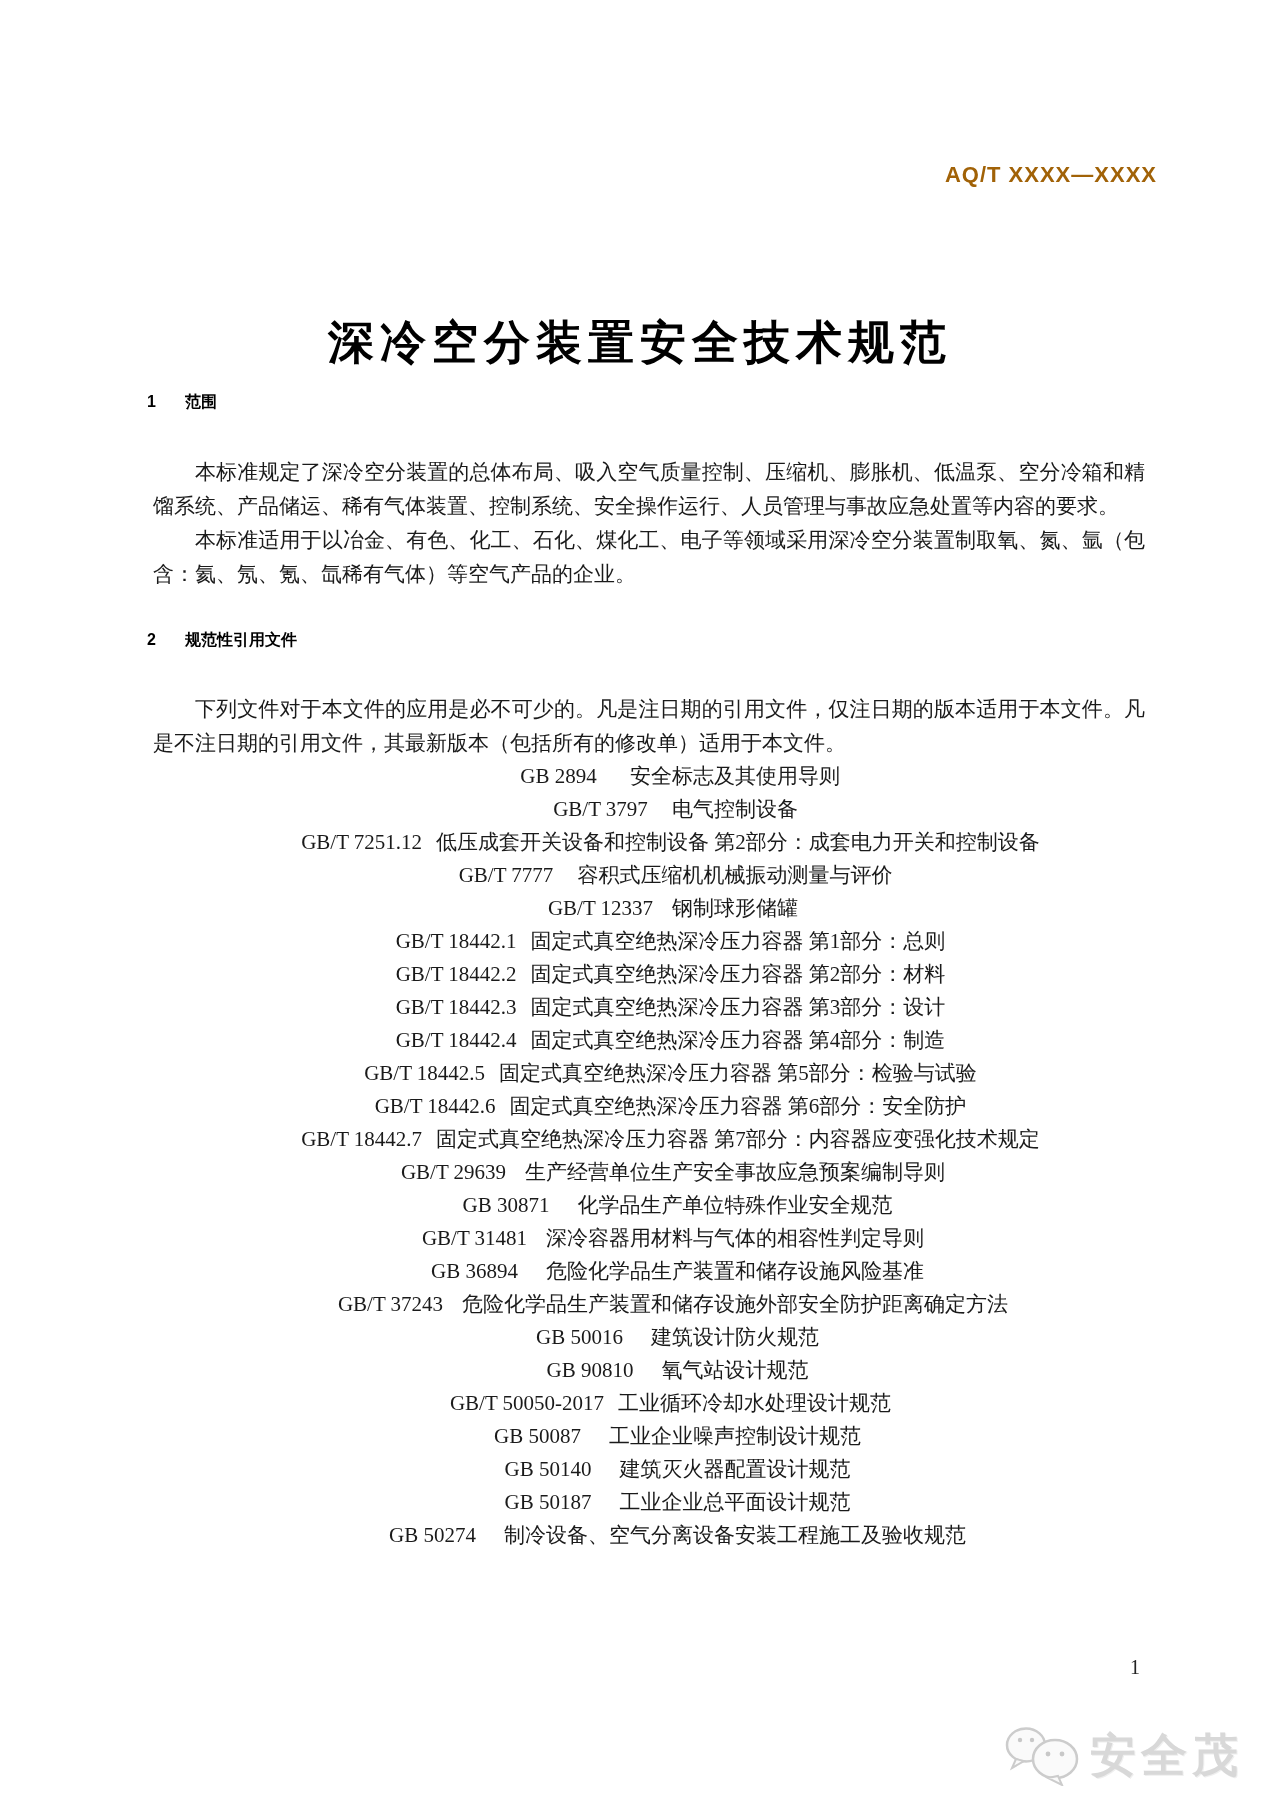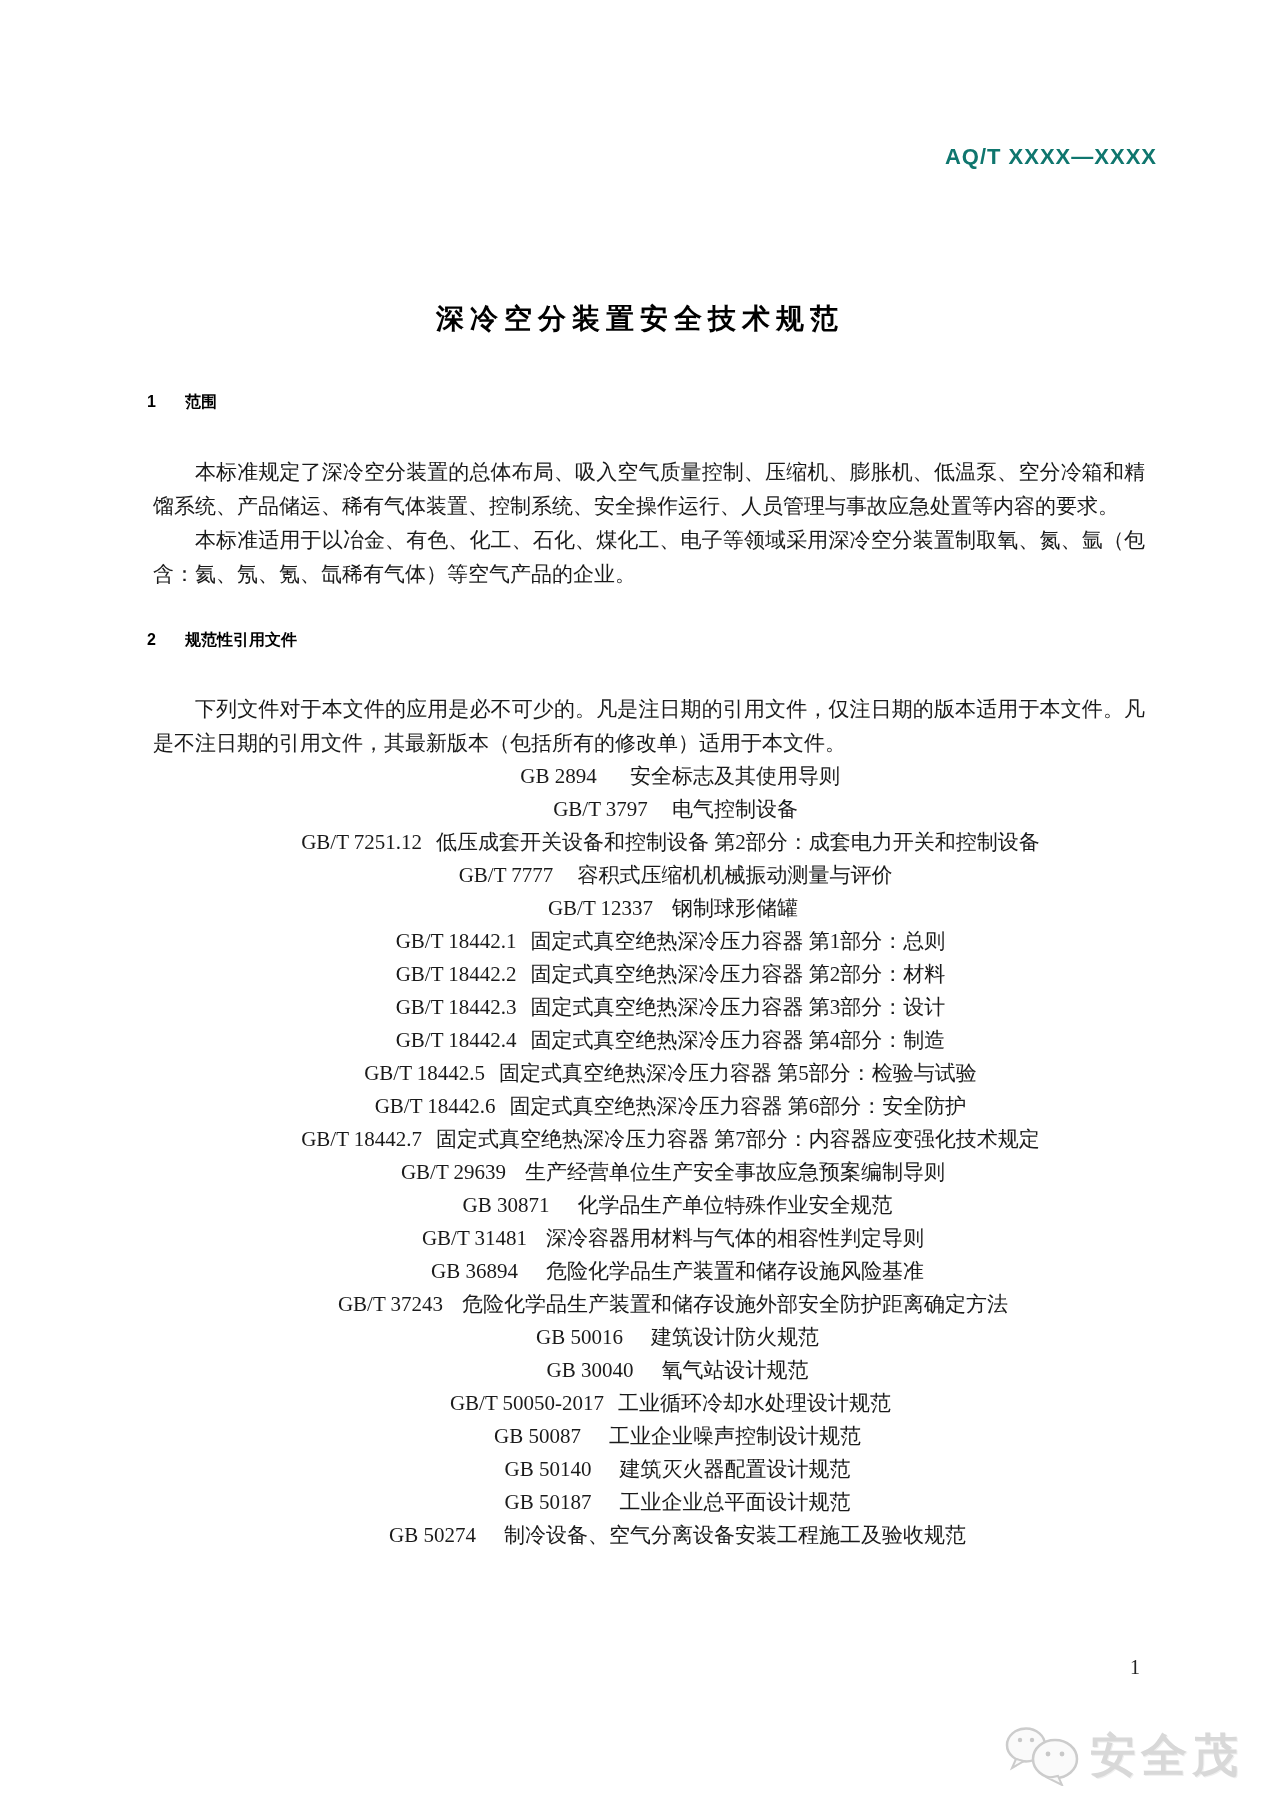--- a/index.html
+++ b/index.html
@@ -6,30 +6,30 @@
   .page {
     position:relative;
     width:1280px; height:1810px;
     margin:0 auto;
     background:#ffffff;
     font-family:"Liberation Serif","DejaVu Serif",serif;
     color:#1a1a1a;
     overflow:hidden;
   }
   .header-code {
-    position:absolute; top:144px; right:123px;
+    position:absolute; top:162px; right:123px;
     font-family:"Liberation Sans","DejaVu Sans",sans-serif;
     font-size:22px; font-weight:600; letter-spacing:1px;
-    color:#0f766e;
+    color:#a16207;
   }
   .doc-title {
     position:absolute; top:281px; left:0; width:100%;
     text-align:center;
     font-family:"Liberation Sans","DejaVu Sans",sans-serif;
-    font-size:28px; font-weight:bold; letter-spacing:6px;
+    font-size:46px; font-weight:bold; letter-spacing:6px;
     color:#000;
     white-space:nowrap;
   }
   .sec-heading {
     position:absolute; left:147px;
     font-family:"Liberation Sans","DejaVu Sans",sans-serif;
     font-size:16px; font-weight:bold; color:#000000;
   }
   .sec-heading .sec-num { display:inline-block; width:38px; }
   .body-block {
@@ -120,21 +120,21 @@
 
   <li><span class="ref-code">GB/T 31481</span><span class="ref-title">深冷容器用材料与气体的相容性判定导则</span></li>
 
 
   <li><span class="ref-code">GB 36894</span><span class="ref-title">危险化学品生产装置和储存设施风险基准</span></li>
 
   <li><span class="ref-code">GB/T 37243</span><span class="ref-title">危险化学品生产装置和储存设施外部安全防护距离确定方法</span></li>
 
   <li><span class="ref-code">GB 50016</span><span class="ref-title">建筑设计防火规范</span></li>
 
-  <li><span class="ref-code">GB 30040</span><span class="ref-title">氧气站设计规范</span></li>
+  <li><span class="ref-code">GB 90810</span><span class="ref-title">氧气站设计规范</span></li>
 
   <li><span class="ref-code">GB/T 50050-2017</span><span class="ref-title">工业循环冷却水处理设计规范</span></li>
 
   <li><span class="ref-code">GB 50087</span><span class="ref-title">工业企业噪声控制设计规范</span></li>
 
   <li><span class="ref-code">GB 50140</span><span class="ref-title">建筑灭火器配置设计规范</span></li>
 
   <li><span class="ref-code">GB 50187</span><span class="ref-title">工业企业总平面设计规范</span></li>
 
   <li><span class="ref-code">GB 50274</span><span class="ref-title">制冷设备、空气分离设备安装工程施工及验收规范</span></li>

